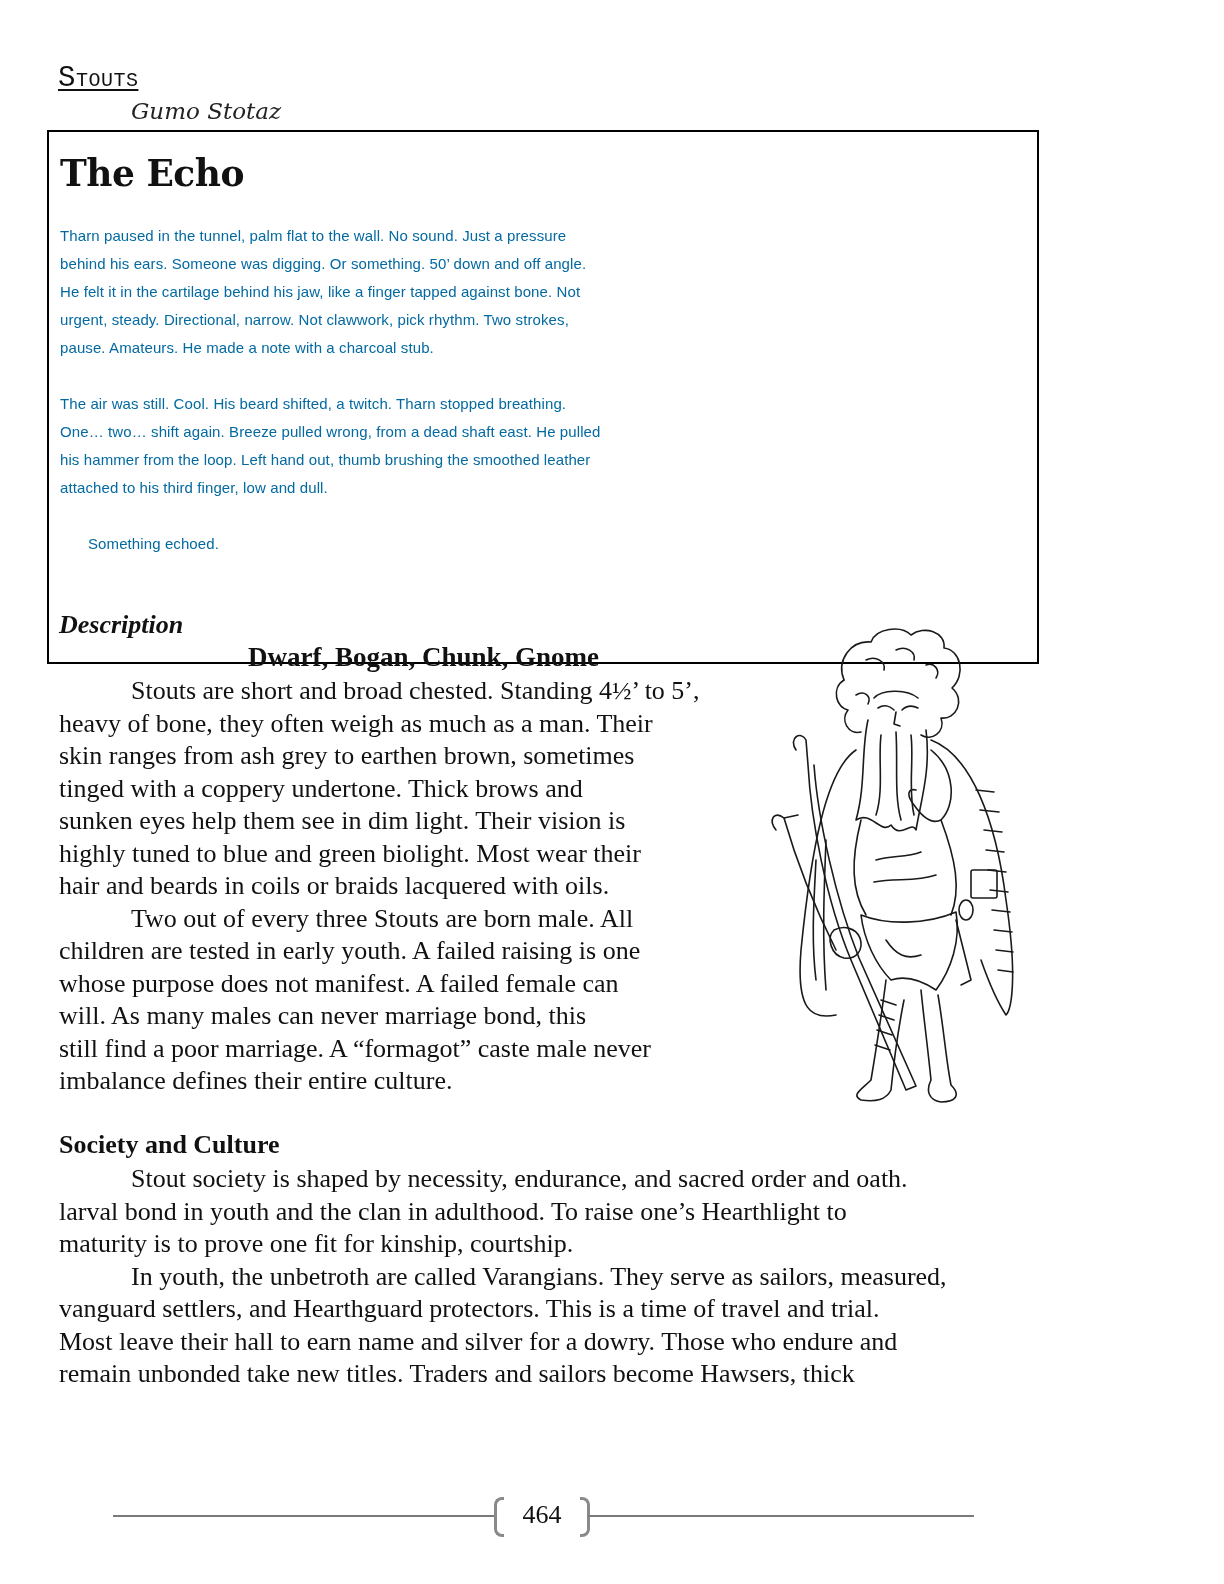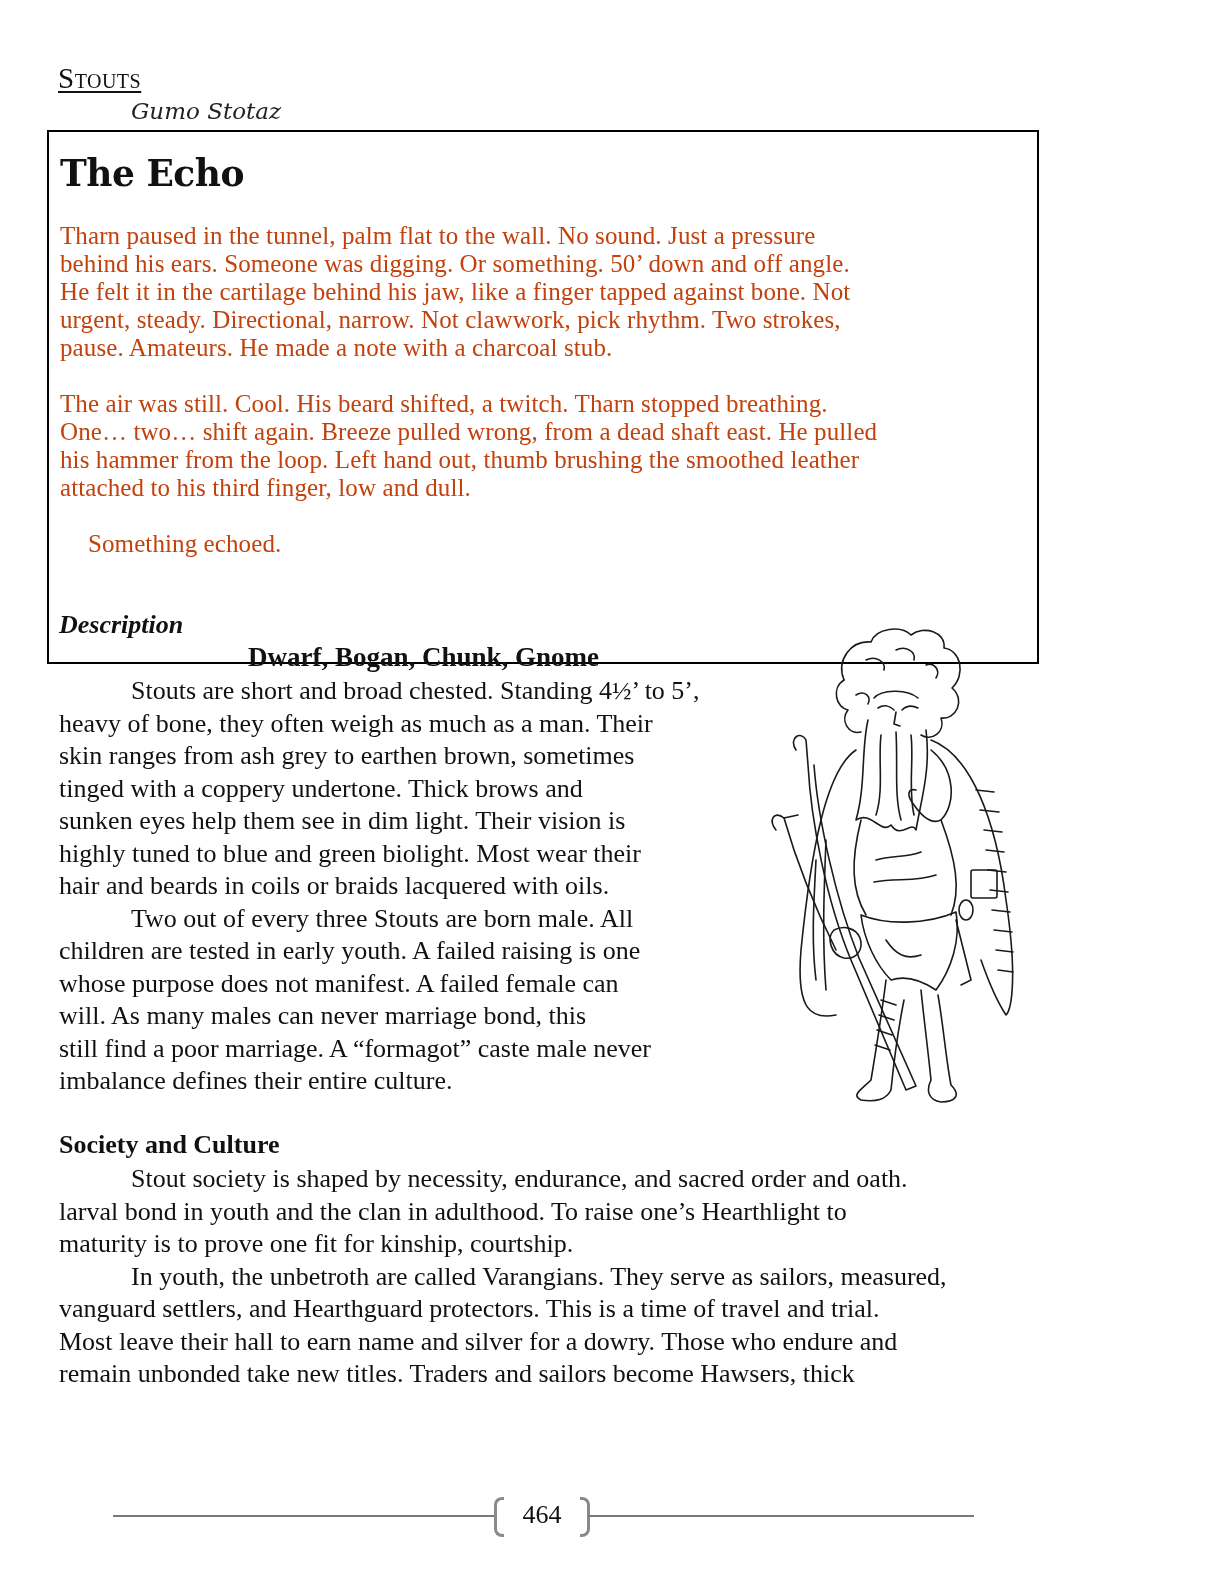--- a/index.html
+++ b/index.html
@@ -9,21 +9,21 @@
       background: #ffffff;
       color: #111111;
       overflow: hidden;
     }
     body { position: relative; }
 
     .section-title {
       position: absolute;
       left: 58px;
       top: 62px;
-      font-family: Liberation Serif, serif;
+      font-family: Liberation Mono, monospace;
       font-size: 29px;
       font-variant: small-caps;
       letter-spacing: 0.5px;
       text-decoration: underline;
       text-decoration-thickness: 2px;
       text-underline-offset: 3px;
       color: #111;
     }
     .section-subtitle {
       position: absolute;
@@ -49,24 +49,24 @@
       font-weight: bold;
       font-size: 36px;
       line-height: 46px;
       letter-spacing: -0.5px;
       color: #111;
       transform: scaleY(1.05);
       transform-origin: left top;
       margin-bottom: 28px;
     }
     .story-para {
-      font-family: Liberation Serif, serif;
-      font-size: 25px;
+      font-family: Liberation Sans, sans-serif;
+      font-size: 15px;
       line-height: 28px;
-      color: #c2410c;
+      color: #0369a1;
       margin-bottom: 28px;
       white-space: pre-line;
       letter-spacing: 0.1px;
     }
     .story-para.last { margin-bottom: 0; margin-left: 28px; }
 
     .heading {
       position: absolute;
       font-family: "Liberation Serif", serif;
       font-weight: bold;

